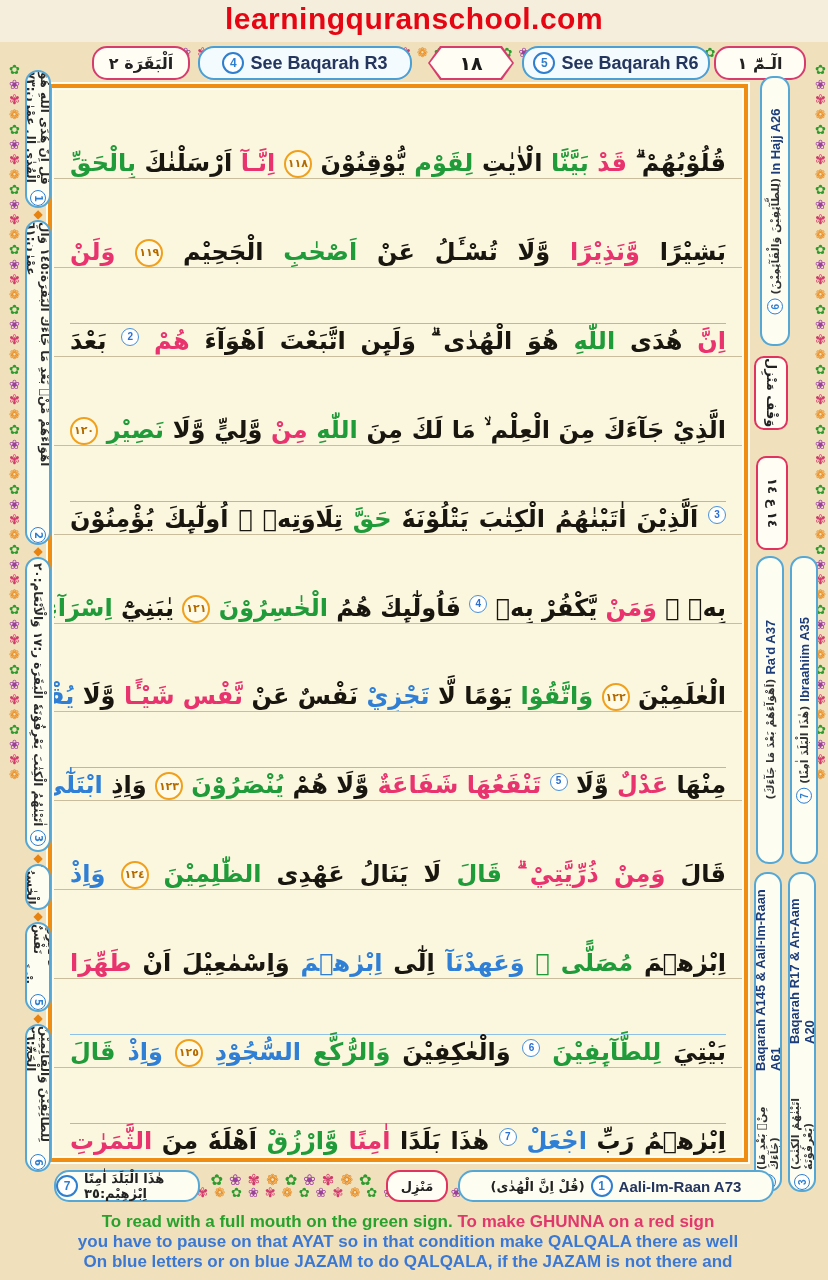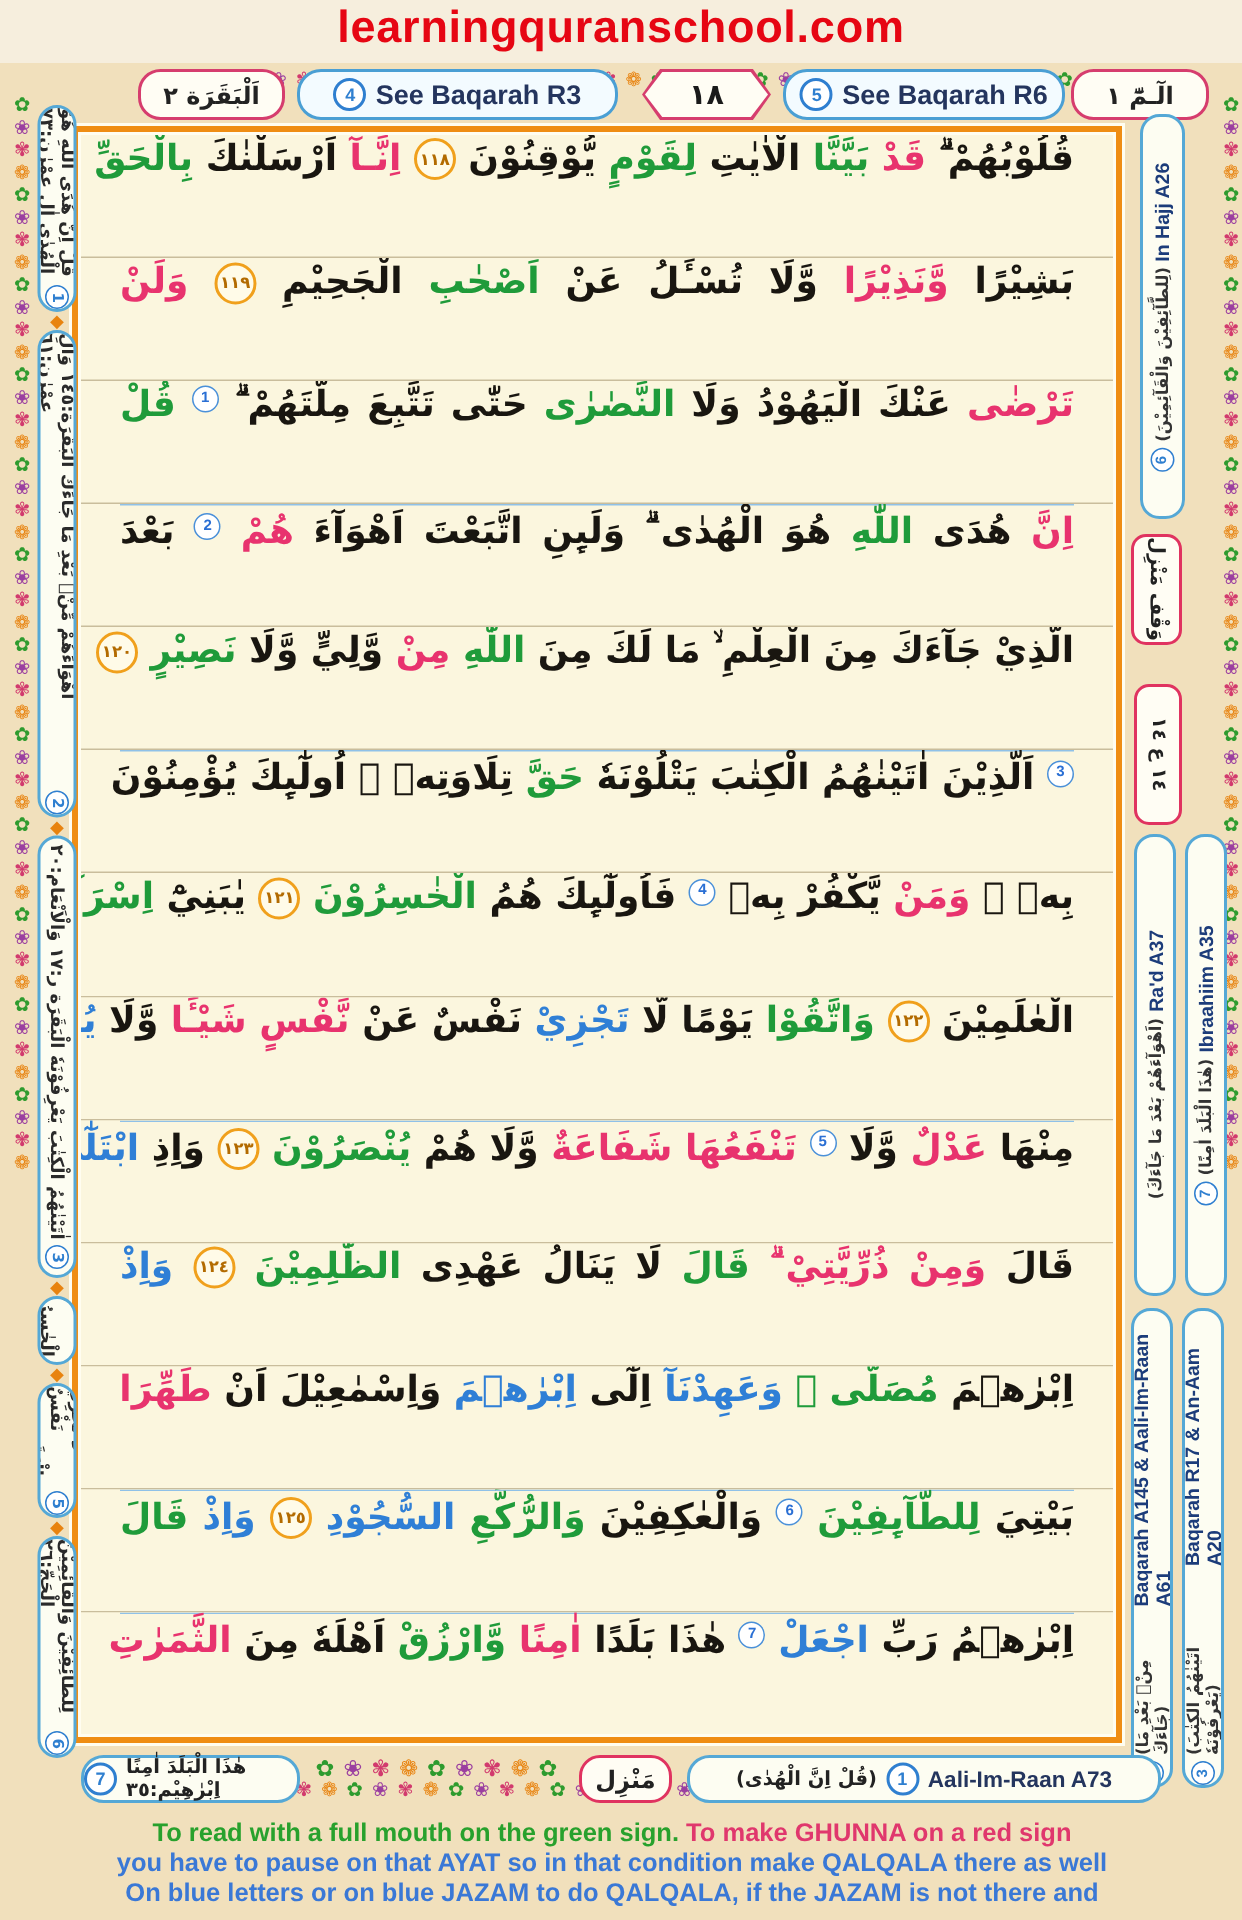--- a/index.html
+++ b/index.html
@@ -31,22 +31,22 @@
     clip-path:polygon(14% 0,86% 0,100% 50%,86% 100%,14% 100%,0 50%);background:#d63d6e;}
   .hexin{position:absolute;left:2px;top:2px;right:2px;bottom:2px;
     clip-path:polygon(14% 0,86% 0,100% 50%,86% 100%,14% 100%,0 50%);background:#fffdf4;
     display:flex;align-items:center;justify-content:center;font-family:"DejaVu Sans",sans-serif;
     font-size:19px;font-weight:bold;color:#1a1a1a;}
   
   .frame{position:absolute;left:48px;top:84px;width:700px;height:1078px;box-sizing:border-box;
     border:4px solid #ef8d13;background:#fbf6de;
     box-shadow:0 0 0 2px #fffdf0, inset 0 0 0 2px #fffdf0;}
   .rows{position:absolute;left:2px;top:2px;right:2px;bottom:2px;display:flex;flex-direction:column;}
-  .row{flex:1 1 0;border-bottom:1px solid #c9bd9c;display:flex;align-items:flex-start;
-    padding:0 26px;box-sizing:border-box;overflow:hidden;background:#fbf6de;}
+  .row{flex:1 1 0;border-bottom:1px solid #c9bd9c;display:flex;align-items:flex-end;
+    padding:0 16px;box-sizing:border-box;overflow:hidden;background:#fbf6de;}
   .row:last-child{border-bottom:none;}
   .line{width:100%;direction:rtl;text-align:justify;text-align-last:justify;
     font-family:"DejaVu Sans",sans-serif;font-weight:bold;font-size:24px;color:#191610;
     line-height:1.25;white-space:nowrap;}
   .line.ov{border-top:1px solid #8fc1e8;padding-top:2px;}
   .c-k{color:#191610;} .c-r{color:#e8336e;} .c-g{color:#1f9b3a;} .c-b{color:#2f7fd6;}
   .ayah{display:inline-flex;align-items:center;justify-content:center;width:24px;height:24px;
     border:2px solid #f0a01c;border-radius:50%;background:#fffbe8;color:#b36b00;
     font-size:11px;font-weight:bold;vertical-align:middle;}
   .ref{display:inline-flex;align-items:center;justify-content:center;width:16px;height:16px;
@@ -64,21 +64,21 @@
     display:flex;align-items:center;justify-content:center;}
   .redbox .artxt{writing-mode:vertical-rl;font-family:"DejaVu Sans",sans-serif;
     font-size:13px;font-weight:bold;color:#222;}
   .diamond{color:#e8830f;font-size:12px;line-height:1;text-align:center;}
   
   .bb{position:absolute;top:1170px;height:32px;box-sizing:border-box;}
   .bb.pill{background:#fdfdf2;border:2px solid #55a8d6;border-radius:15px;display:flex;
     align-items:center;justify-content:center;gap:6px;font-weight:bold;color:#24355e;font-size:15px;}
   .bb .ar{font-family:"DejaVu Sans",sans-serif;font-size:13px;color:#222;font-weight:bold;}
   .bb.redbox{border-radius:14px;}
-  .bb.redbox .ar{writing-mode:initial;font-size:16px;}
+  .bb.redbox .ar{writing-mode:initial;font-size:13px;}
   
   .legend{position:absolute;left:0;top:1212px;width:816px;text-align:center;
     font-weight:bold;font-size:17px;line-height:1.18;}
   .lg-green{color:#28a12d;} .lg-red{color:#e0376d;} .lg-blue{color:#3a78d6;}
 </style>
 </head>
 <body>
 
 <div class="page">
   <div class="topstrip"></div>
@@ -110,23 +110,20 @@
 
   <div class="frame">
     <div class="rows" id="rows">
         <div class="row">
           <div class="line"><span class="c-k">قُلُوْبُهُمْ ۗ</span> <span class="c-r">قَدْ</span> <span class="c-g">بَيَّنَّا</span> <span class="c-k">الْاٰيٰتِ</span> <span class="c-g">لِقَوْمٍ</span> <span class="c-k">يُّوْقِنُوْنَ</span> <span class="ayah">١١٨</span> <span class="c-r">اِنَّـآ</span> <span class="c-k">اَرْسَلْنٰكَ</span> <span class="c-g">بِالْحَقِّ</span> </div>
         </div>
         <div class="row">
           <div class="line"><span class="c-k">بَشِيْرًا</span> <span class="c-r">وَّنَذِيْرًا</span> <span class="c-k">وَّلَا</span> <span class="c-k">تُسْـَٔلُ</span> <span class="c-k">عَنْ</span> <span class="c-g">اَصْحٰبِ</span> <span class="c-k">الْجَحِيْمِ</span> <span class="ayah">١١٩</span> <span class="c-r">وَلَنْ</span> </div>
         </div>
         <div class="row">
-          <div class="line"><span class="c-r">تَرْضٰى</span> <span class="c-k">عَنْكَ</span> <span class="c-k">الْيَهُوْدُ</span> <span class="c-k">وَلَا</span> <span class="c-g">النَّصٰرٰى</span> <span class="c-k">حَتّٰى</span> <span class="c-k">تَتَّبِعَ</span> <span class="c-k">مِلَّتَهُمْ ۗ</span> <span class="ref">1</span> <span class="c-g">قُلْ</span> </div>
-        </div>
-        <div class="row">
           <div class="line ov"><span class="c-r">اِنَّ</span> <span class="c-k">هُدَى</span> <span class="c-g">اللّٰهِ</span> <span class="c-k">هُوَ</span> <span class="c-k">الْهُدٰى ۗ</span> <span class="c-k">وَلَىِٕنِ</span> <span class="c-k">اتَّبَعْتَ</span> <span class="c-k">اَهْوَآءَ</span> <span class="c-r">هُمْ</span> <span class="ref">2</span> <span class="c-k">بَعْدَ</span> </div>
         </div>
         <div class="row">
           <div class="line"><span class="c-k">الَّذِيْ</span> <span class="c-k">جَآءَكَ</span> <span class="c-k">مِنَ</span> <span class="c-k">الْعِلْمِ ۙ</span> <span class="c-k">مَا</span> <span class="c-k">لَكَ</span> <span class="c-k">مِنَ</span> <span class="c-g">اللّٰهِ</span> <span class="c-r">مِنْ</span> <span class="c-k">وَّلِيٍّ</span> <span class="c-k">وَّلَا</span> <span class="c-g">نَصِيْرٍ</span> <span class="ayah">١٢٠</span> </div>
         </div>
         <div class="row">
           <div class="line ov"><span class="ref">3</span> <span class="c-k">اَلَّذِيْنَ</span> <span class="c-k">اٰتَيْنٰهُمُ</span> <span class="c-k">الْكِتٰبَ</span> <span class="c-k">يَتْلُوْنَهٗ</span> <span class="c-g">حَقَّ</span> <span class="c-k">تِلَاوَتِهٖ ۗ</span> <span class="c-k">اُولٰٓىِٕكَ</span> <span class="c-k">يُؤْمِنُوْنَ</span> </div>
         </div>
         <div class="row">
           <div class="line"><span class="c-k">بِهٖ ۗ</span> <span class="c-r">وَمَنْ</span> <span class="c-k">يَّكْفُرْ</span> <span class="c-k">بِهٖ</span> <span class="ref">4</span> <span class="c-k">فَاُولٰٓىِٕكَ</span> <span class="c-k">هُمُ</span> <span class="c-g">الْخٰسِرُوْنَ</span> <span class="ayah">١٢١</span> <span class="c-k">يٰبَنِيْٓ</span> <span class="c-g">اِسْرَآءِيْلَ</span> </div>

